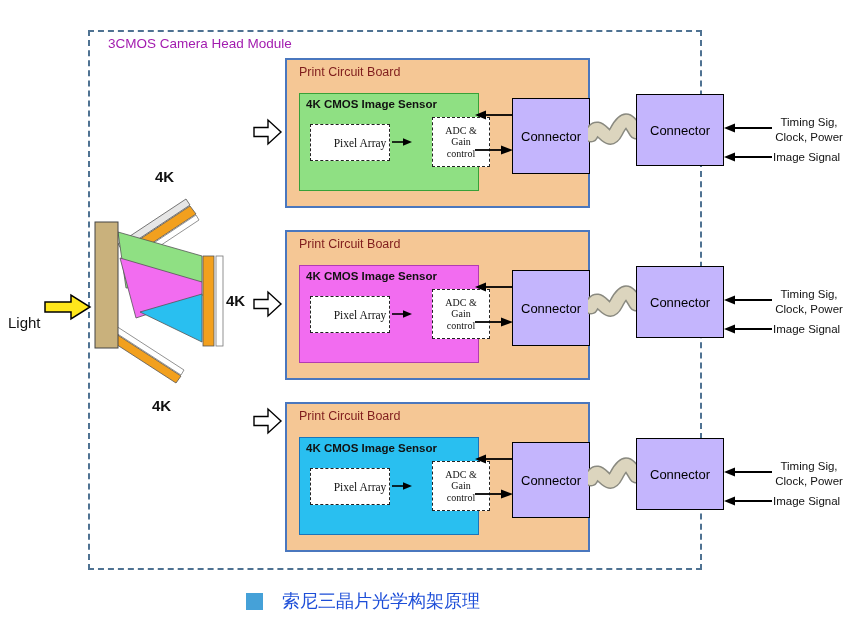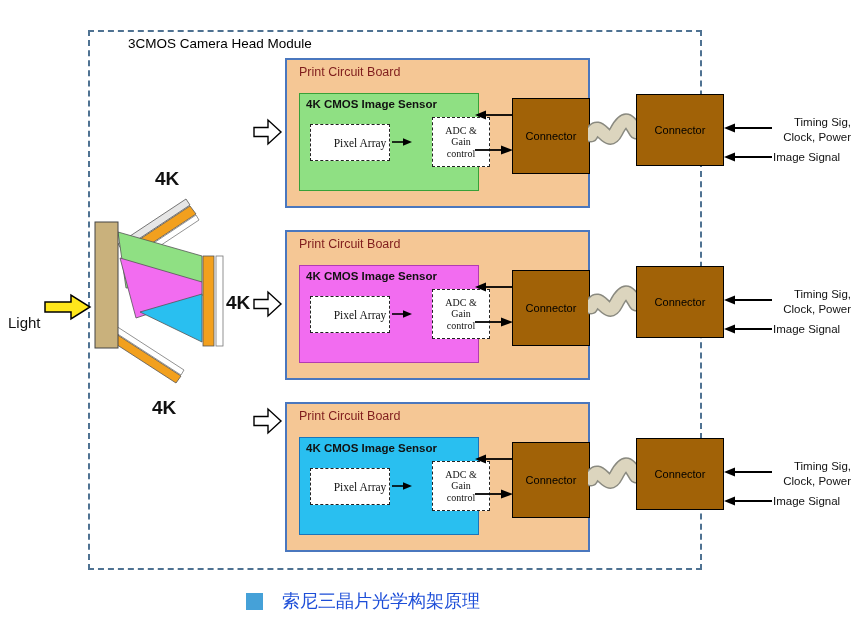--- a/index.html
+++ b/index.html
@@ -2,28 +2,28 @@
 <html><head>
 <meta charset="utf-8">
 <style>
   * { margin:0; padding:0; box-sizing:border-box; }
   html,body { background:#ffffff; }
   body { font-family:"Liberation Sans", sans-serif; color:#111; }
   .page { position:relative; width:852px; height:640px; background:#fff; overflow:hidden; }
 
   .outer-box { position:absolute; left:88px; top:30px; width:614px; height:540px;
                border:2px dashed #4f7292; }
-  .module-title { position:absolute; left:128px; top:36px; font-size:13.5px; color:#000000; }
+  .module-title { position:absolute; left:108px; top:36px; font-size:13.5px; color:#a21caf; }
 
   .light-label { position:absolute; left:8px; top:298px; font-size:15px;margin-top:16px; }
   .light-arrow { position:absolute; left:44px; top:293px; }
 
   .prism { position:absolute; left:90px; top:190px; }
 
-  .fourk { position:absolute; font-weight:bold; font-size:19px; color:#111; }
+  .fourk { position:absolute; font-weight:bold; font-size:15px; color:#111; }
   .fourk1 { left:155px; top:168px; }
   .fourk2 { left:226px; top:292px; }
   .fourk3 { left:152px; top:397px; }
 
   .row { position:absolute; left:253px; width:599px; height:152px; }
   .row1 { top:58px; } .row2 { top:230px; } .row3 { top:402px; }
 
   .block-arrow { position:absolute; left:0; top:60px; }
   .row3 .block-arrow { top:5px; }
 
@@ -42,28 +42,28 @@
          background:#fff; border:1.5px dashed #222; display:flex; align-items:center;
          justify-content:center; text-align:center; font-family:"Liberation Serif", serif;
          font-size:10px; line-height:1.15; white-space:pre-line;margin-left:20px; }
 
   .harrow { position:absolute; }
   .arr-in  { left:222px; top:51px; }
   .arr-out { left:222px; top:86px; }
   .ext1 { left:471px; top:64px; }
   .ext2 { left:471px; top:93px; }
 
-  .conn { position:absolute; background:#a16207; border:1.6px solid #000; display:flex;
-          align-items:center; justify-content:center; font-size:11px; color:#000; }
+  .conn { position:absolute; background:#c4b5fd; border:1.6px solid #000; display:flex;
+          align-items:center; justify-content:center; font-size:13px; color:#000; }
   .conn1 { left:259px; top:40px; width:78px; height:76px; }
   .conn2 { left:383px; top:36px; width:88px; height:72px; }
   .cable { position:absolute; left:335px; top:53px; }
 
   .ext-text { position:absolute; font-size:11.5px; color:#111; white-space:pre-line;
-              text-align:right; line-height:1.3; }
+              text-align:center; line-height:1.3; }
   .timing { left:514px; top:57px; width:84px; }
   .imgsig { left:520px; top:92px; text-align:left; }
 
   .caption-row { position:absolute; left:246px; top:589px; display:flex;
                  align-items:center; gap:19px; }
   .caption-square { width:17px; height:17px; background:#45A1D8; display:inline-block; }
   .caption-text { font-size:18px; color:#1d4ed8; }
 </style>
 </head>
 <body>

